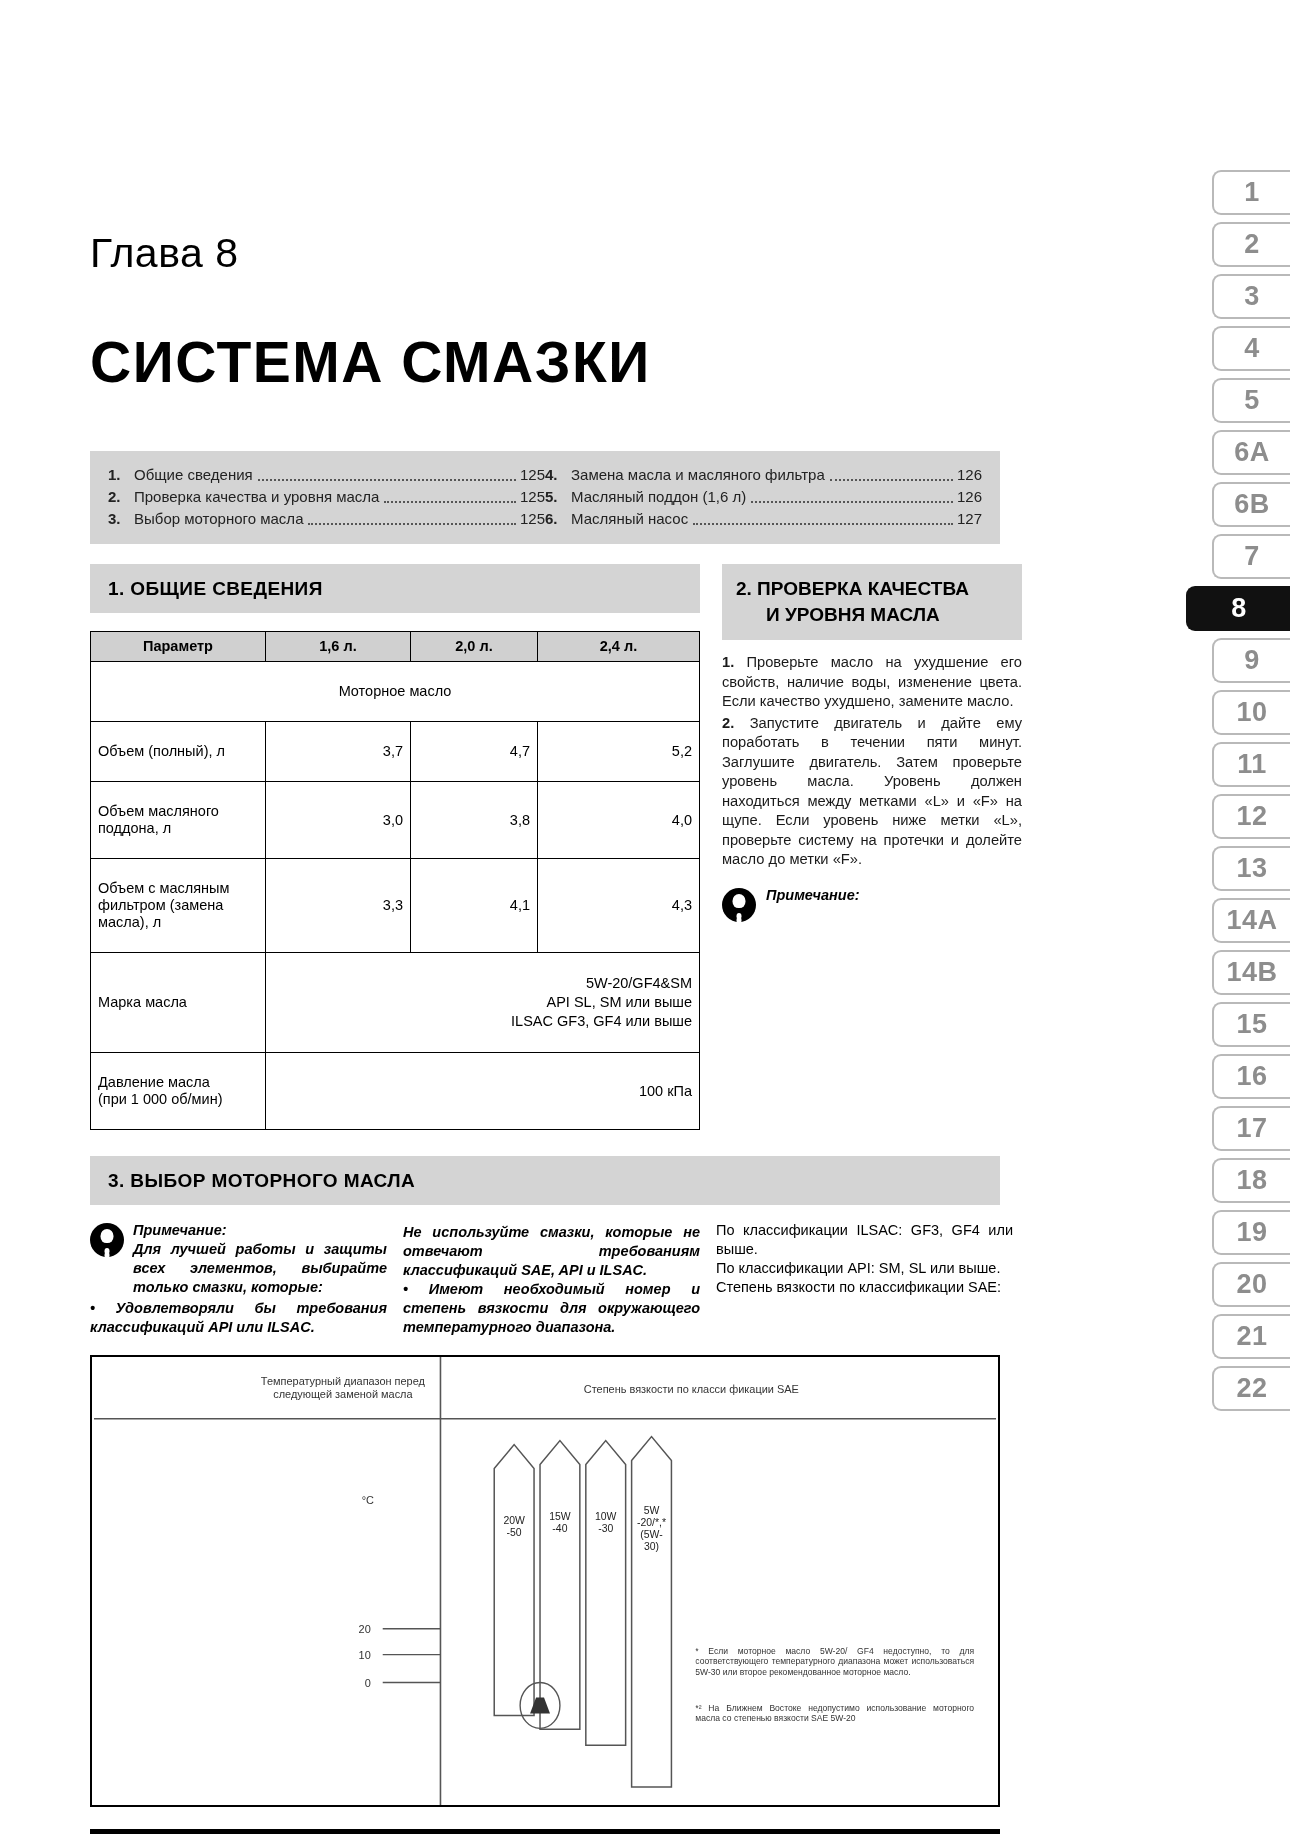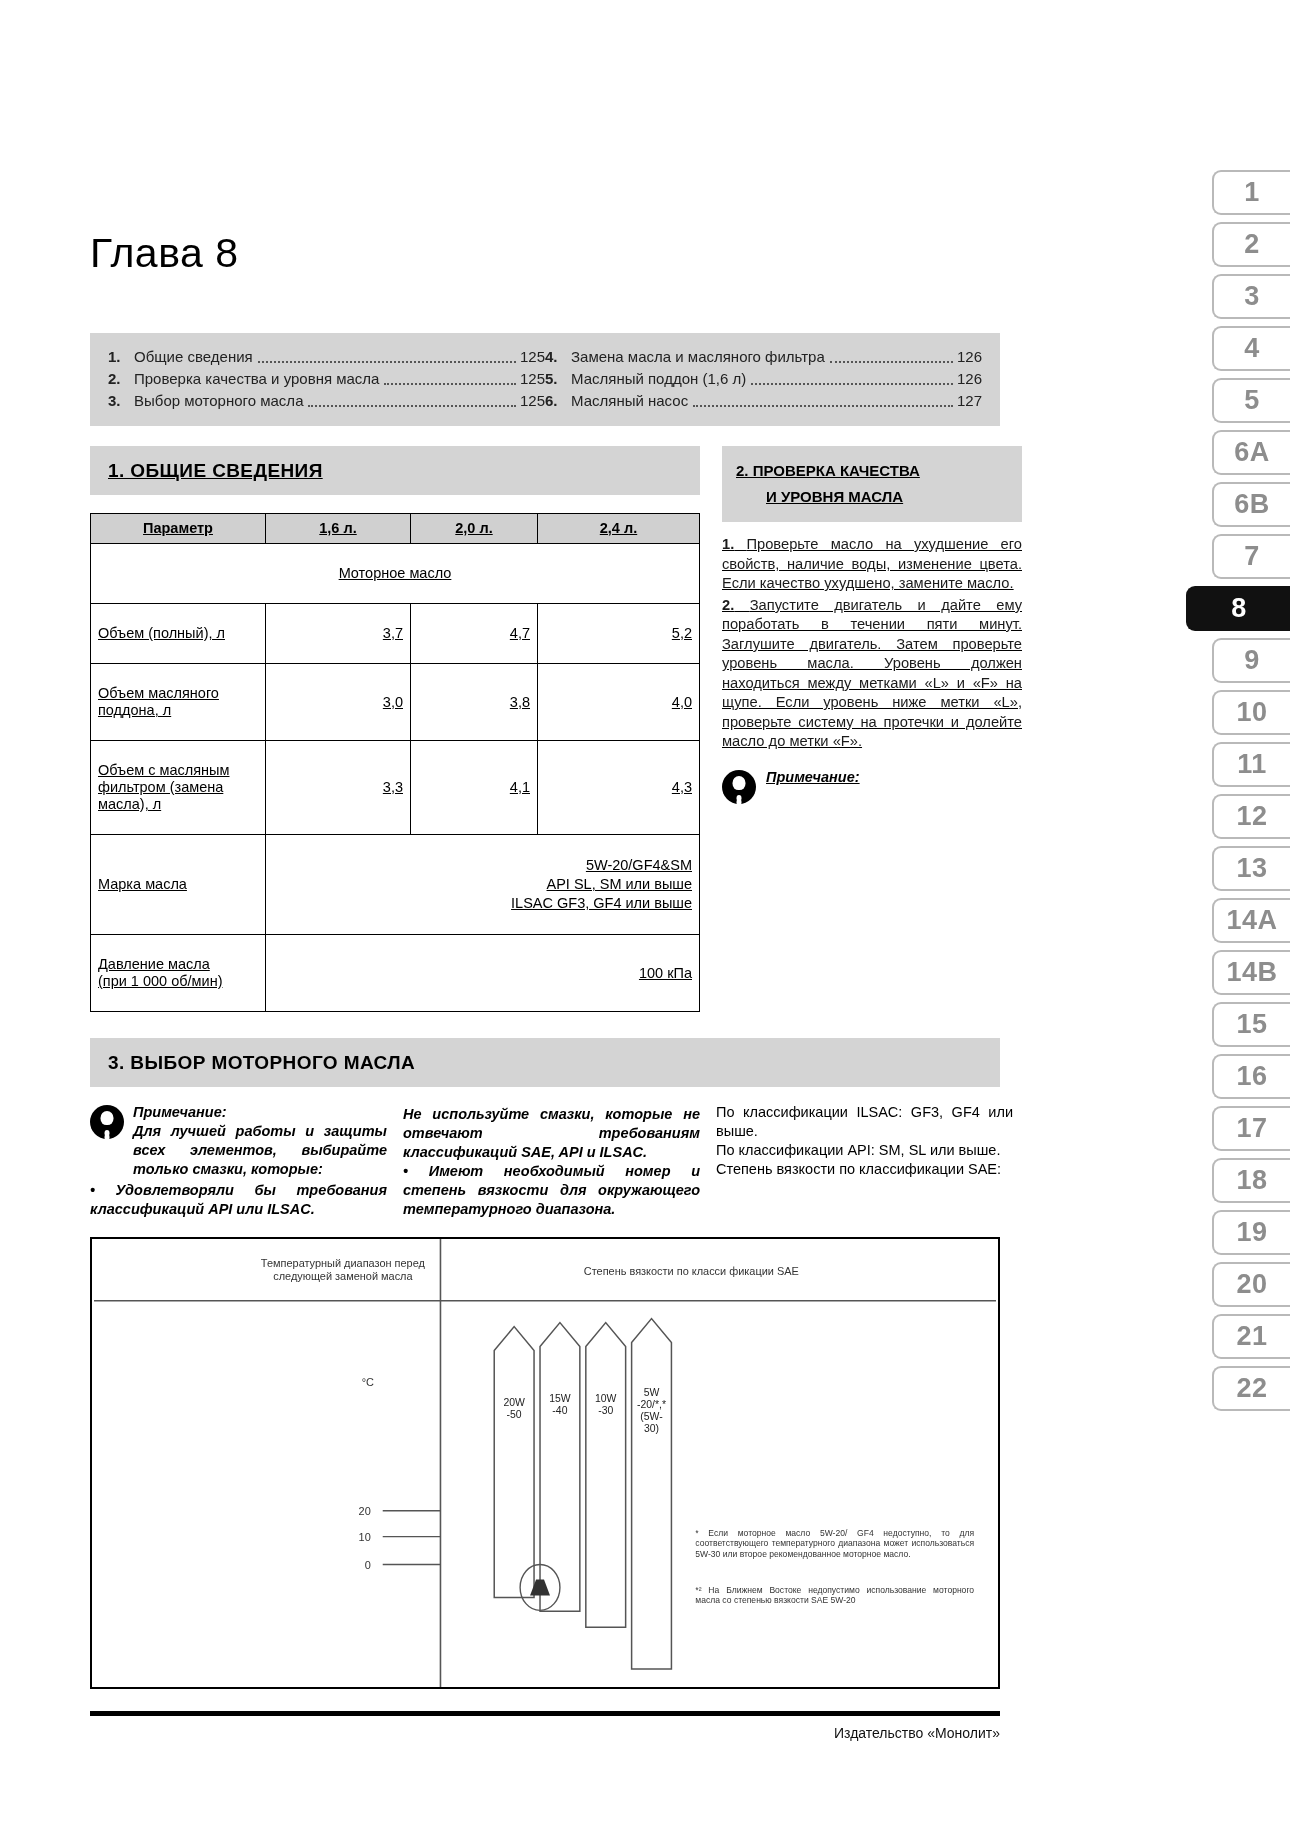--- a/index.html
+++ b/index.html
@@ -95,21 +95,20 @@
     font-weight:800;
     letter-spacing:0.4px;
     padding:12px 16px 12px 18px;
     line-height:25px;
   }
   
   .cols {
     display:flex;
     gap:22px;
     margin-top:20px;
-    text-decoration:underline;
   }
   .col-left { width:610px; flex:none; }
   .col-right { width:300px; flex:none; }
   
   table.spec {
     width:100%;
     border-collapse:collapse;
     font-size:14.5px;
   }
   table.spec td, table.spec th {
@@ -124,21 +123,21 @@
     font-weight:700;
     text-align:center;
     padding:6px 7px;
     margin-left:28px;
   }
   .c { text-align:right; }
   .sub { text-align:center; font-weight:700; }
   
   .band2 {
     background:#d4d4d4;
-    font-size:15px;
+    font-size:19px;
     font-weight:800;
     line-height:26px;
     padding:12px 14px 12px 14px;
   }
   .band2 .l2 { display:block; padding-left:30px; }
   .rtext {
     font-size:14.7px;
     line-height:19.5px;
     text-align:justify;
     margin-top:13px;
@@ -235,20 +234,21 @@
     <div class="tab">18</div>
     <div class="tab">19</div>
     <div class="tab">20</div>
     <div class="tab">21</div>
     <div class="tab">22</div>
   </div>
 
   <div class="content">
 
     <div class="chapter-label">Глава 8</div>
+    <div class="chapter-title">СИСТЕМА СМАЗКИ</div>
 
     <div class="toc">
       <div class="toc-col">
         <div class="toc-row">
           <span class="toc-num">1.</span>
           <span class="toc-txt">Общие сведения</span>
           <span class="toc-dots"></span>
           <span class="toc-page">125</span>
         </div>
         <div class="toc-row">

